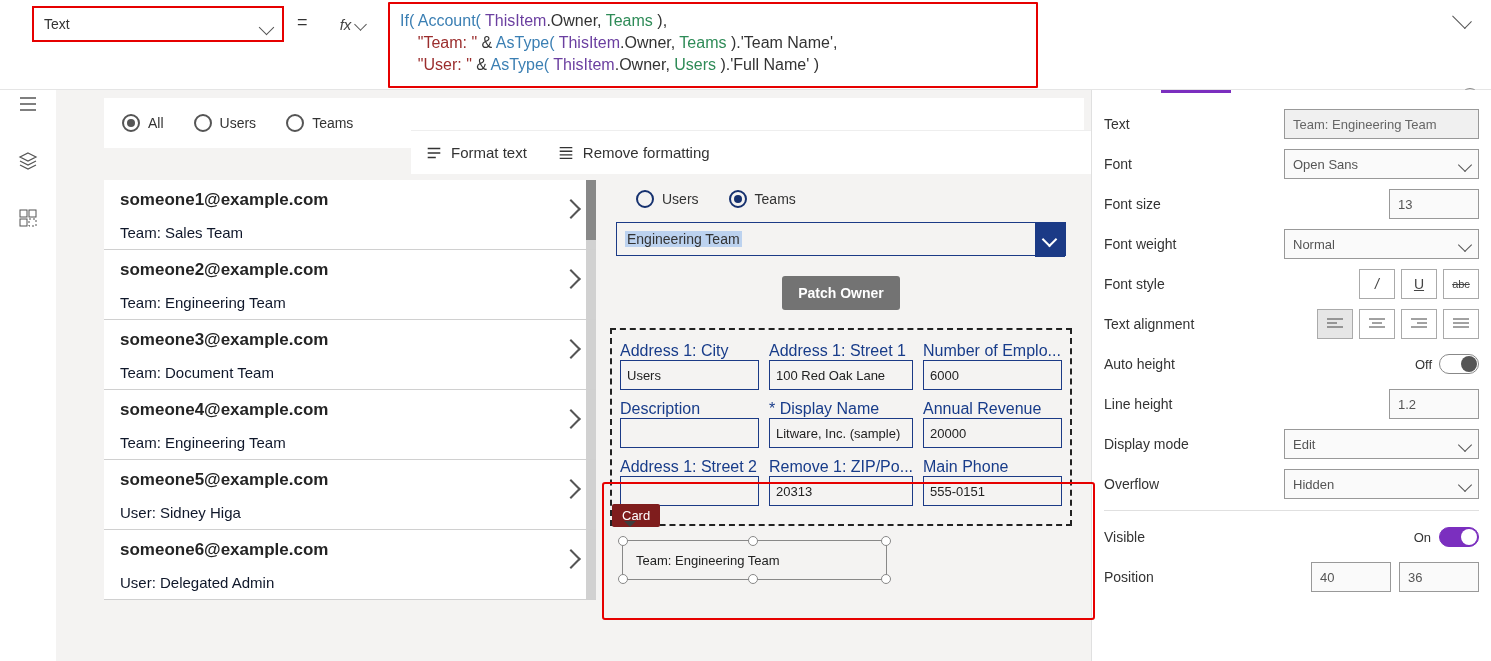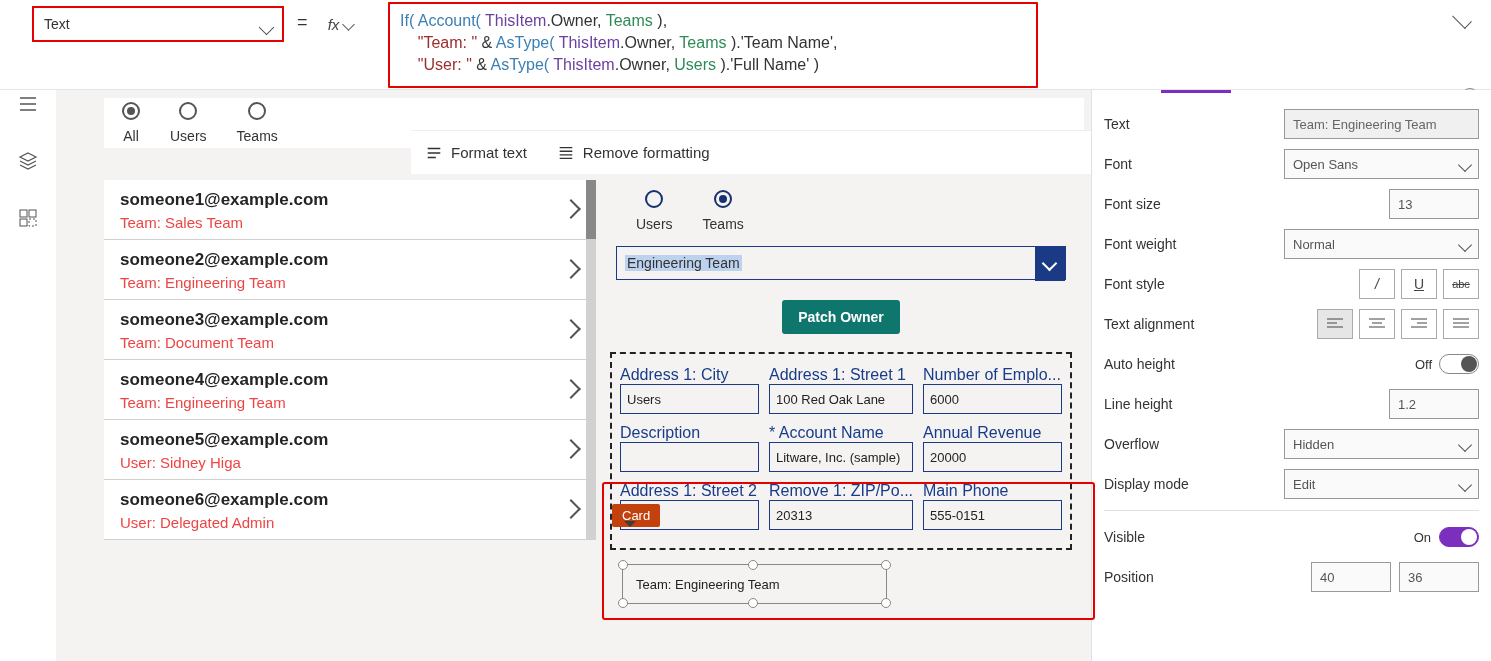--- a/index.html
+++ b/index.html
@@ -2,65 +2,65 @@
 <html><head>
 <meta charset="utf-8">
 <style>
   * { box-sizing: border-box; font-family: "Segoe UI", Arial, sans-serif; }
   body { margin:0; background:#fff; width:1491px; height:661px; overflow:hidden; font-size:13px; color:#333; }
   
   .top-row { display:flex; align-items:flex-start; height:90px; border-bottom:1px solid #e5e5e5; }
   .prop-select { position:absolute; left:32px; top:6px; width:252px; height:36px; border:2px solid #e60000; background:#fff; display:flex; align-items:center; padding:0 10px; font-size:14px; }
   .prop-select::after { content:""; position:absolute; right:10px; top:14px; width:10px; height:10px; border-right:1.5px solid #555; border-bottom:1.5px solid #555; transform:rotate(45deg); }
   .equals { position:absolute; left:297px; top:12px; font-size:18px; color:#333; }
-  .fx-btn { position:absolute; left:313px; top:6px; width:55px; height:36px; display:flex; align-items:center; justify-content:center; font-style:italic; font-size:15px; color:#444; }
+  .fx-btn { position:absolute; left:325px; top:6px; width:55px; height:36px; display:flex; align-items:center; justify-content:center; font-style:italic; font-size:15px; color:#444; }
   .fx-btn::after { content:""; margin-left:5px; width:8px; height:8px; border-right:1.5px solid #555; border-bottom:1.5px solid #555; transform:rotate(45deg); }
   .formula-box { position:absolute; left:388px; top:2px; width:650px; height:86px; border:2px solid #e60000; border-radius:1px; background:#fff; padding:6px 10px; font-family: Consolas, monospace; font-size:16px; line-height:22px; white-space:pre; overflow:hidden; }
   .tok-fn { color:#3b7fb3; }
   .tok-id { color:#6b3fa0; }
   .tok-var { color:#2e8b57; }
   .tok-str { color:#9b2d2d; }
   .formula-expand { position:absolute; right:20px; top:14px; width:18px; height:10px; border-right:1.5px solid #555; border-bottom:1.5px solid #555; transform:rotate(45deg); }
   .help-icon { position:absolute; right:12px; top:88px; width:18px; height:18px; border:1.5px solid #888; border-radius:50%; color:#888; font-size:12px; text-align:center; line-height:16px; }
   
   .work-area { position:absolute; left:0; top:90px; right:0; bottom:0; display:flex; }
   .nav-rail { width:56px; background:#fff; display:flex; flex-direction:column; align-items:center; padding-top:0; gap:34px; color:#555; }
   .nav-rail svg { width:20px; height:20px; }
   .canvas-wrap { flex:1; background:#f4f3f2; position:relative; }
   .filter-bar { position:absolute; left:48px; top:8px; width:980px; height:50px; background:#fff; display:flex; align-items:center; padding-left:18px; gap:30px; }
-  .radio { display:flex; align-items:center; gap:8px; font-size:14px; color:#333;flex-direction:column; }
+  .radio { display:flex; align-items:center; gap:8px; font-size:14px; color:#333; }
   .radio .dot { width:18px; height:18px; border:2px solid #555; border-radius:50%; position:relative; }
   .radio .dot.filled::after { content:""; position:absolute; left:3px; top:3px; width:8px; height:8px; background:#555; border-radius:50%; }
   .toolbar-actions { position:absolute; left:355px; top:40px; height:44px; background:#fff; display:flex; align-items:center; gap:30px; padding:0 14px; border-top:1px solid #eee; width:680px; }
   .tb-btn { display:flex; align-items:center; gap:8px; color:#333; font-size:15px;justify-content:flex-end; }
   .tb-btn svg { width:18px; height:18px; }
   .gallery { position:absolute; left:48px; top:90px; width:492px; background:#fff; }
   .g-item { border-bottom:1px solid #d0d0d0; padding:10px 16px 8px; display:flex; align-items:center; position:relative; }
   .g-item .email { font-size:17px; font-weight:600; color:#242424; }
-  .g-item .sub { font-size:15px; color:#ef4444; margin-top:4px; }
+  .g-item .sub { font-size:15px; color:#0f172a; margin-top:14px; }
   .g-item .chev { position:absolute; right:18px; top:22px; width:14px; height:14px; border-right:2px solid #555; border-top:2px solid #555; transform:rotate(45deg); }
   .g-scroll { position:absolute; right:0; top:0; width:10px; height:100%; background:rgba(0,0,0,0.18); }
   .g-scroll::after { content:""; position:absolute; top:0; width:10px; height:60px; background:#888; }
   
   .detail { position:absolute; left:540px; top:90px; width:490px; }
   .d-radio-row { display:flex; gap:30px; padding:10px 40px 4px; }
   .d-radio-row .radio .dot { border-color:#16316f; }
   .d-radio-row .radio .dot.filled::after { background:#16316f; }
   .d-select { margin:10px 20px 0; height:34px; border:1.5px solid #1b3a86; display:flex; align-items:center; padding:0 8px; position:relative; font-size:14px; }
   .d-select .sel-text { background:#bcd2ef; padding:0 2px; }
   .d-select .sel-btn { position:absolute; right:0; top:0; width:30px; height:34px; background:#1b3a86; }
   .d-select .sel-btn::after { content:""; position:absolute; left:9px; top:11px; width:9px; height:9px; border-right:2px solid #fff; border-bottom:2px solid #fff; transform:rotate(45deg); }
-  .patch-btn { margin:20px auto 18px; display:block; background:#0f766e; color:#fff; border:none; padding:9px 16px; font-size:14px; border-radius:3px; font-weight:600; }
+  .patch-btn { margin:20px auto 18px; display:block; background:#737373; color:#fff; border:none; padding:9px 16px; font-size:14px; border-radius:3px; font-weight:600; }
   .form-grid-wrap { margin:14px 14px 0; border:2px dashed #222; padding:6px 8px 18px; position:relative; }
   .form-grid { display:grid; grid-template-columns:repeat(3,1fr); gap:4px 10px; }
   .field-lbl { color:#183c8a; font-size:16px; white-space:nowrap; overflow:hidden; text-overflow:ellipsis; padding-top:6px; }
   .field-lbl.req::before { content:"* "; color:#183c8a; }
   .field-input { height:30px; border:1.5px solid #1b3a86; padding:0 6px; font-size:13px; color:#222; display:flex; align-items:center; white-space:nowrap; overflow:hidden; text-overflow:ellipsis; }
   .red-overlay { position:absolute; border:2px solid #e60000; border-radius:3px; pointer-events:none; }
-  .card-tip { position:absolute; background:#c2410c; color:#fff; font-size:13px; padding:4px 10px; border-radius:2px; }
+  .card-tip { position:absolute; background:#7f1d1d; color:#fff; font-size:13px; padding:4px 10px; border-radius:2px; }
   .card-tip::after { content:""; position:absolute; left:12px; bottom:-6px; border:6px solid transparent; border-top-color:#3d3d3d; }
   .sel-handles { position:absolute; border:1px solid #888; }
   .sel-handles .h { position:absolute; width:10px; height:10px; border:1px solid #888; background:#fff; border-radius:50%; }
   .sel-text-inside { position:absolute; font-size:13px; color:#222; }
   
   .props { width:400px; background:#fff; border-left:1px solid #e0e0e0; padding:14px 12px 0; overflow:hidden; }
   .prop-row { display:flex; align-items:center; height:40px; }
   .prop-row .lbl { flex:0 0 180px; font-size:14px; color:#333; }
   .prop-input { height:30px; border:1px solid #999; background:#fafafa; padding:0 8px; display:flex; align-items:center; font-size:13px; color:#555; position:relative; }
   .prop-input.drop::after { content:""; position:absolute; right:8px; top:10px; width:9px; height:9px; border-right:1.5px solid #555; border-bottom:1.5px solid #555; transform:rotate(45deg); }
@@ -217,21 +217,21 @@
             </div>
           <div>
               <div class="field-lbl">Number of Emplo...</div>
               <div class="field-input">6000</div>
             </div>
           <div>
               <div class="field-lbl">Description</div>
               <div class="field-input"></div>
             </div>
           <div>
-              <div class="field-lbl req">Account Name</div>
+              <div class="field-lbl req">Display Name</div>
               <div class="field-input">Litware, Inc. (sample)</div>
             </div>
           <div>
               <div class="field-lbl">Annual Revenue</div>
               <div class="field-input">20000</div>
             </div>
           <div>
               <div class="field-lbl">Address 1: Street 2</div>
               <div class="field-input"></div>
             </div>
@@ -329,26 +329,26 @@
         <div class="toggle off">
           <div class="knob"></div>
         </div>
       </div>
     <div class="prop-row">
         <div class="lbl">Line height</div>
         <div style="flex:1"></div>
         <div class="prop-input" style="width:90px">1.2</div>
       </div>
     <div class="prop-row">
+        <div class="lbl">Display mode</div>
+        <div class="prop-input drop" style="flex:1">Edit</div>
+      </div>
+    <div class="prop-row">
         <div class="lbl">Overflow</div>
         <div class="prop-input drop" style="flex:1">Hidden</div>
-      </div>
-    <div class="prop-row">
-        <div class="lbl">Display mode</div>
-        <div class="prop-input drop" style="flex:1">Edit</div>
       </div>
     <div class="hr"></div>
     <div class="prop-row">
         <div class="lbl">Visible</div>
         <div style="flex:1"></div>
         <span style="margin-right:8px">On</span>
         <div class="toggle on">
           <div class="knob"></div>
         </div>
       </div>

